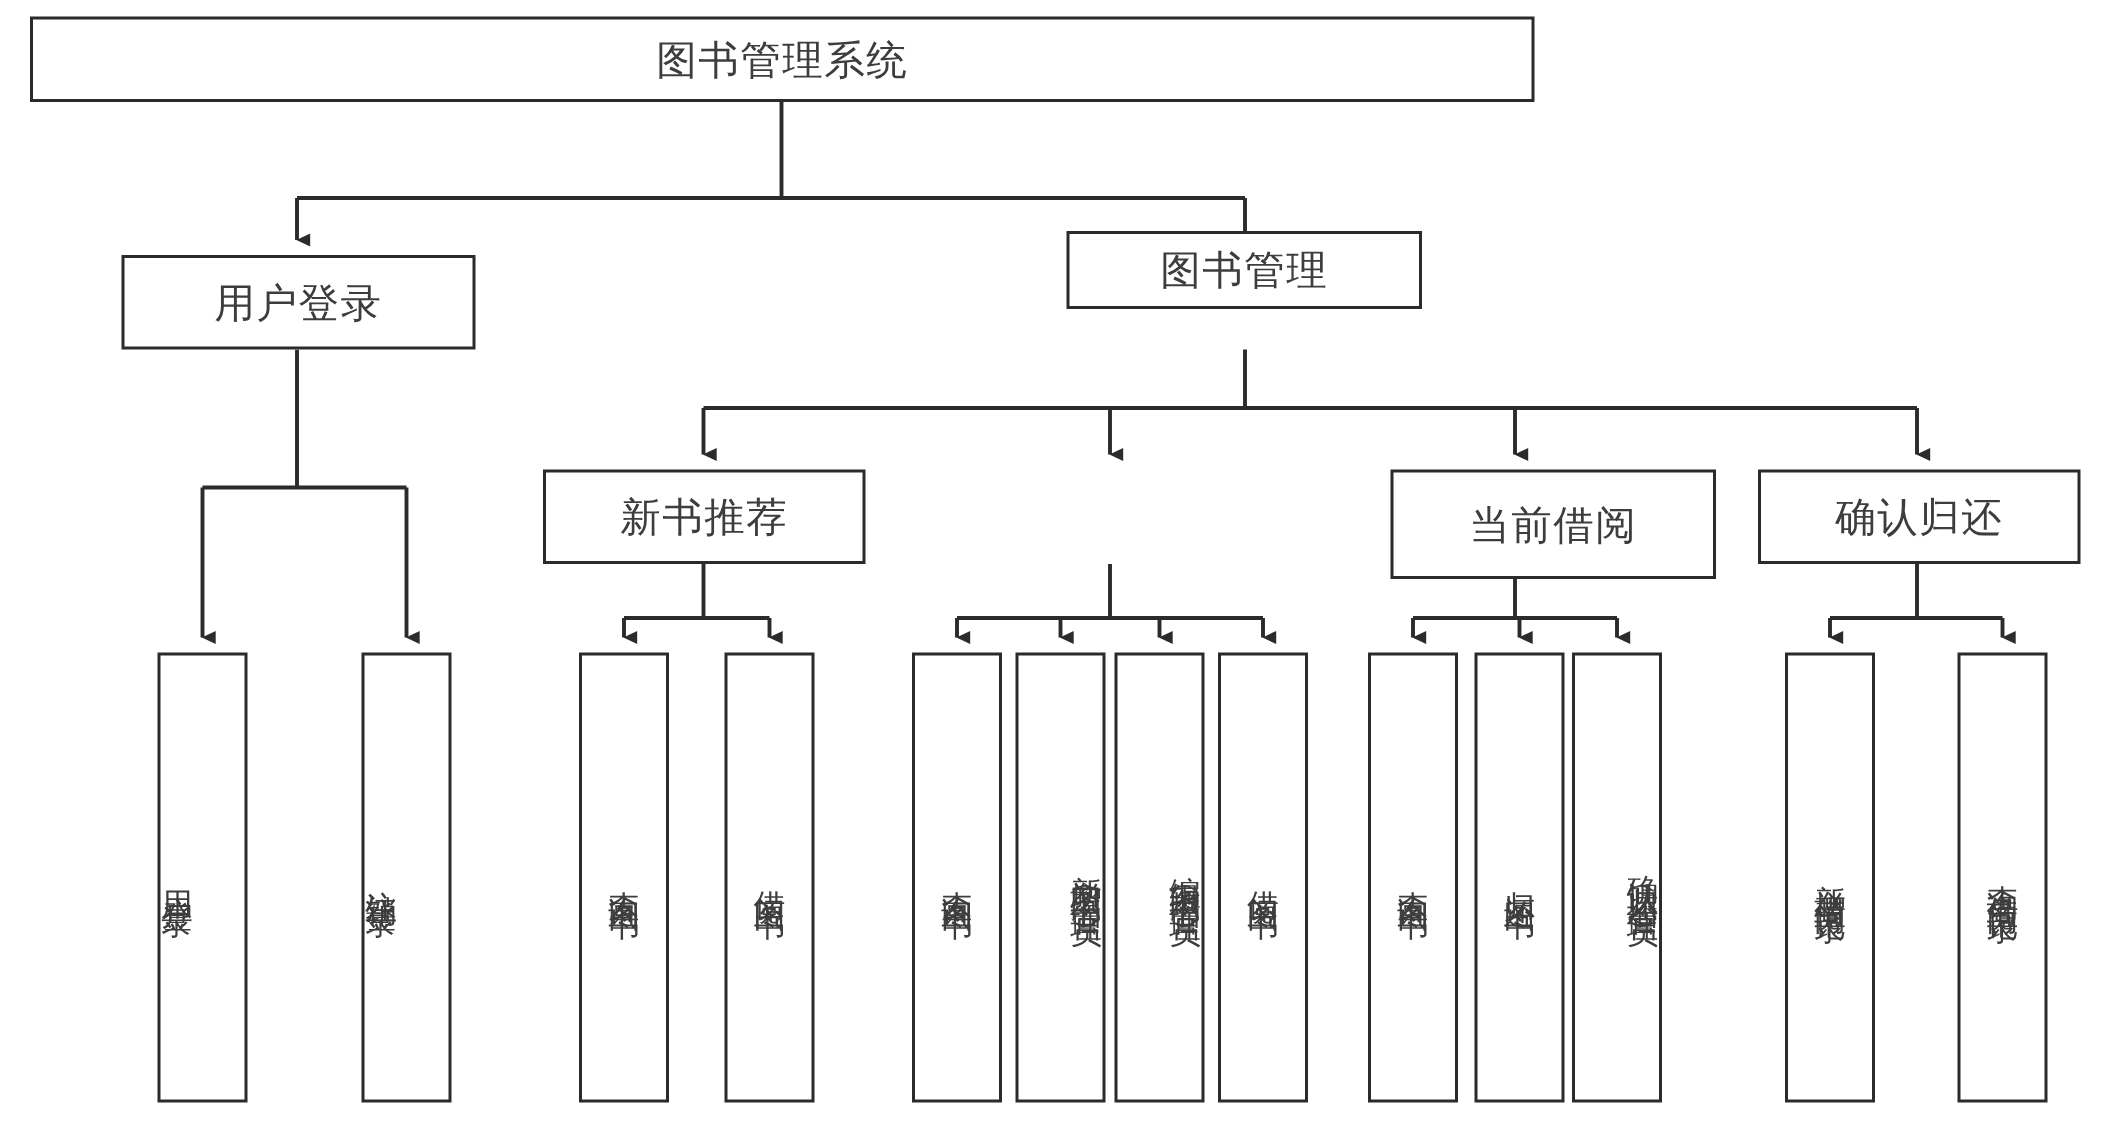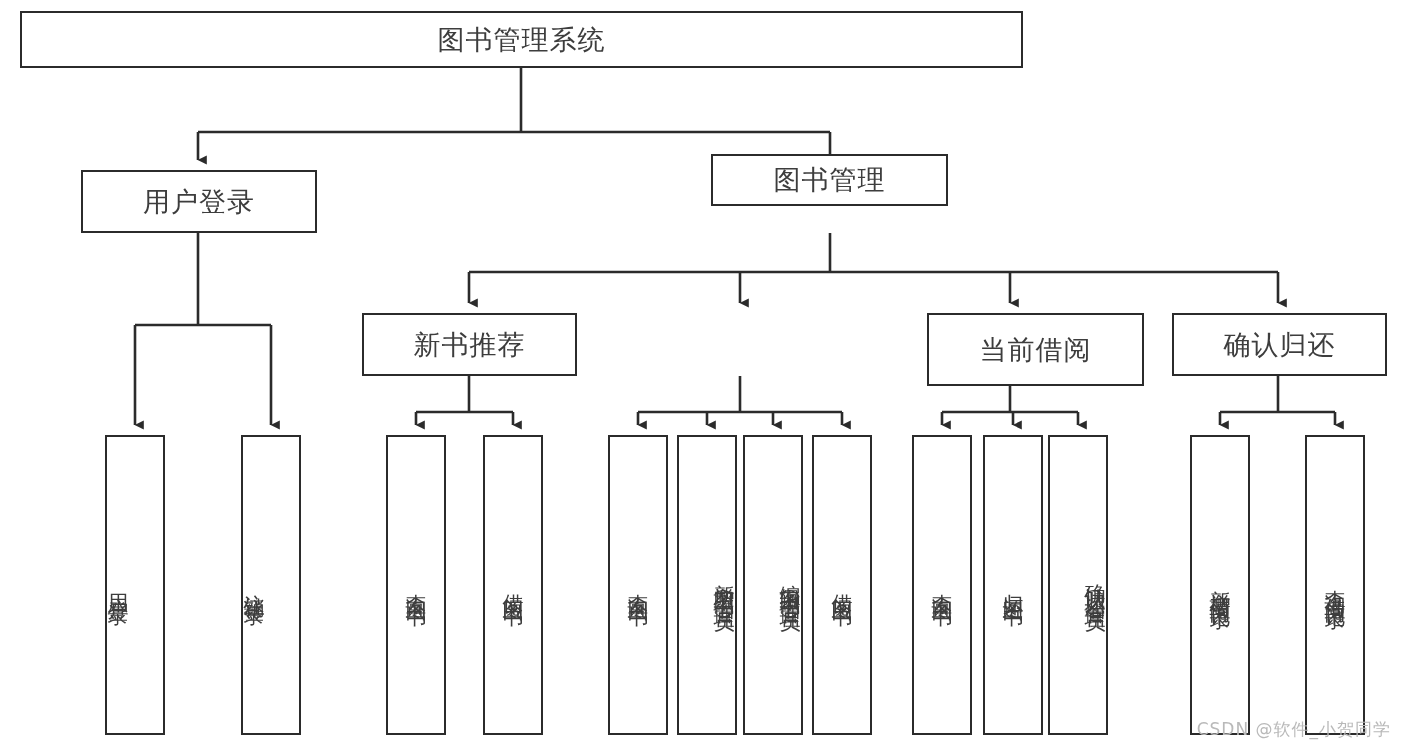--- a/index.html
+++ b/index.html
@@ -113,15 +113,14 @@
   <div class="node vert topalign" style="left:743px;top:435px;width:60px;height:300px;">编辑图书（管理员）</div>
   <div class="node vert" style="left:812px;top:435px;width:60px;height:300px;">借阅图书</div>
 
   <div class="node vert" style="left:912px;top:435px;width:60px;height:300px;">查询图书</div>
   <div class="node vert" style="left:983px;top:435px;width:60px;height:300px;">归还图书</div>
   <div class="node vert topalign" style="left:1048px;top:435px;width:60px;height:300px;">确认归还（管理员）</div>
 
   <div class="node vert" style="left:1190px;top:435px;width:60px;height:300px;">新增借阅记录</div>
   <div class="node vert" style="left:1305px;top:435px;width:60px;height:300px;">查询借阅记录</div>
 
-  <div id="watermark">CSDN @软件_小贺同学</div>
 
 </div>
 
 </body></html>

